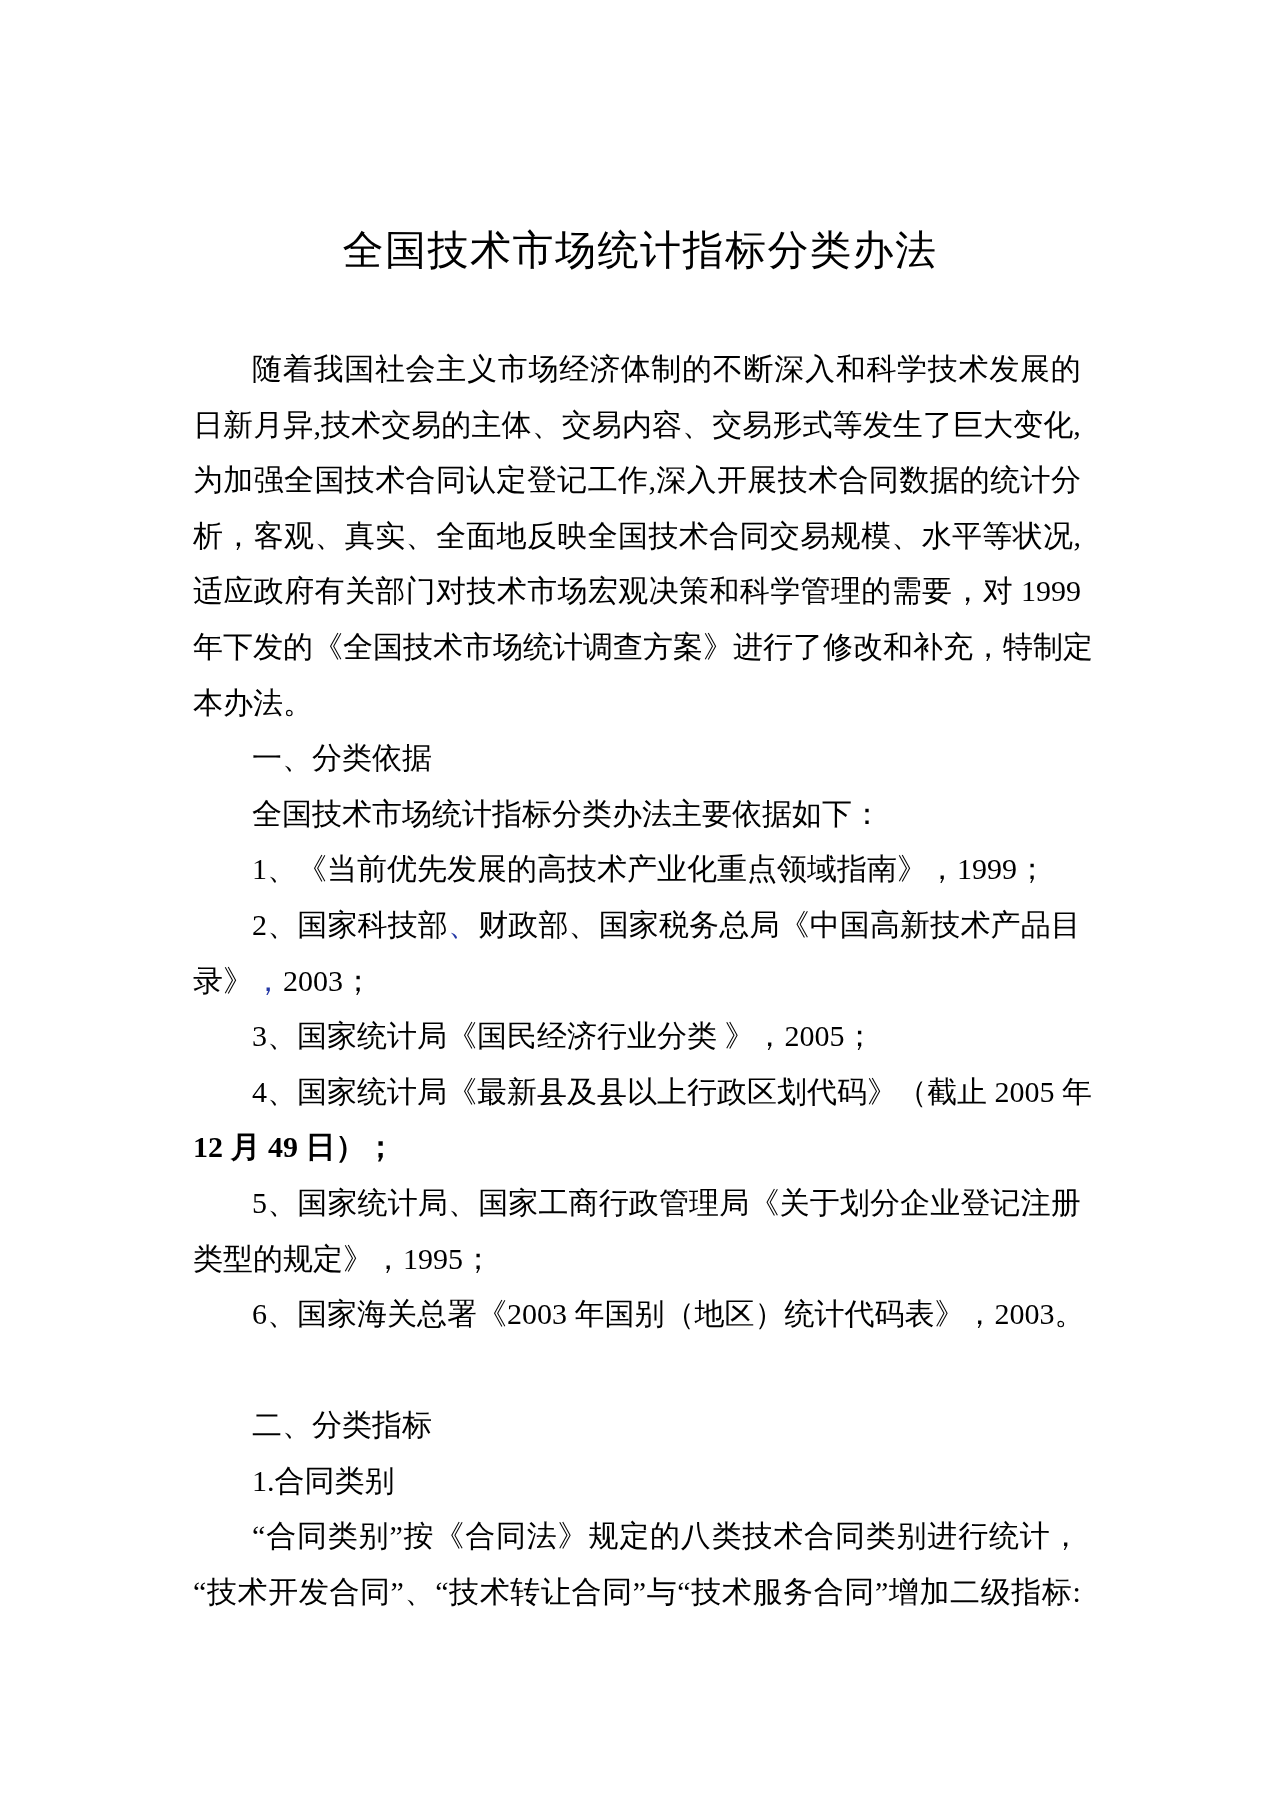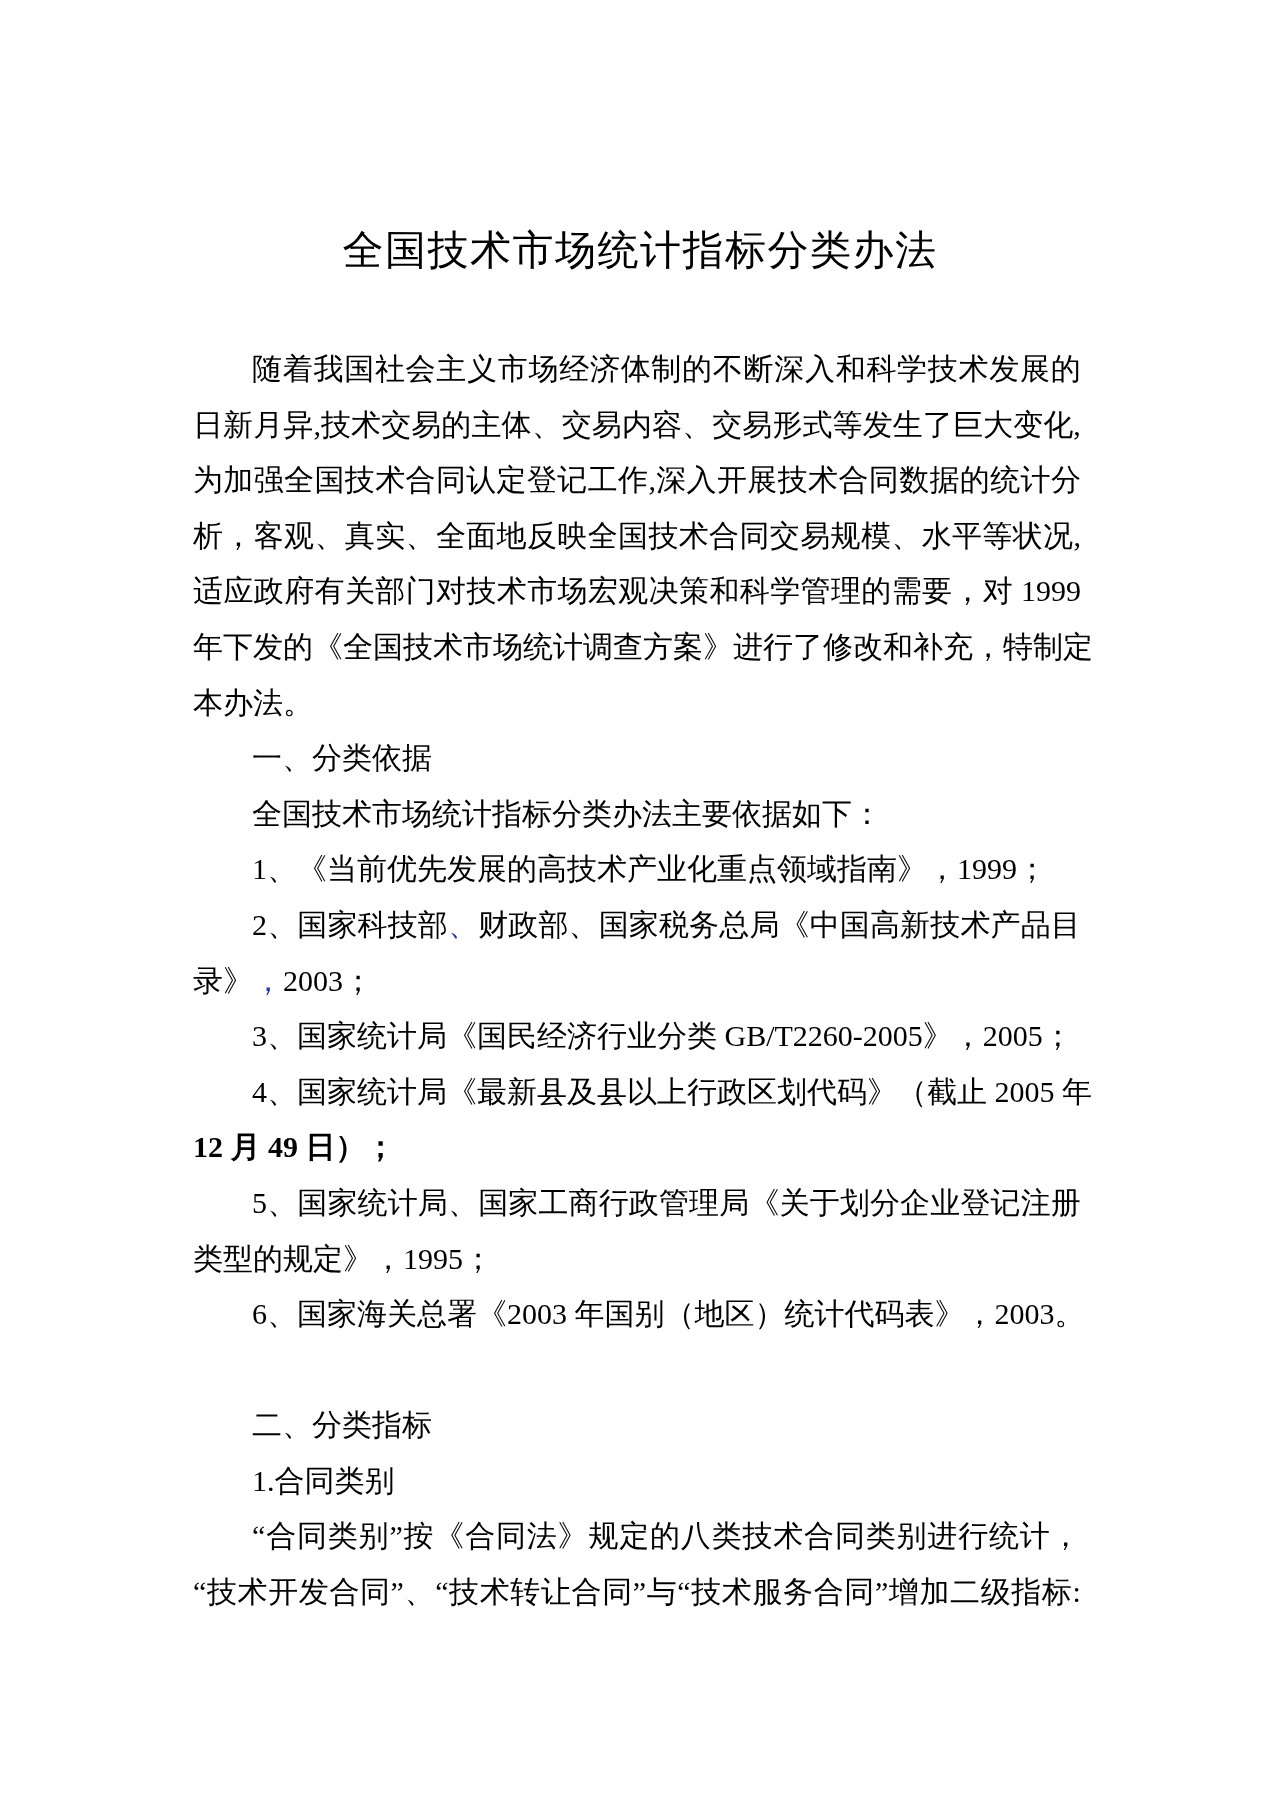--- a/index.html
+++ b/index.html
@@ -359,21 +359,20 @@
         <span>《</span>
         <span>国</span>
         <span>民</span>
         <span>经</span>
         <span>济</span>
         <span>行</span>
         <span>业</span>
         <span>分</span>
         <span>类</span>
         <span> </span>
-        <span>GB/T2260-2005</span>
         <span>》</span>
         <span>，</span>
         <span>2005</span>
         <span>；</span>
       </div>
       <div class="line fill" style="padding-left: 59px;">
         <span>4</span>
         <span>、</span>
         <span>国</span>
         <span>家</span>

